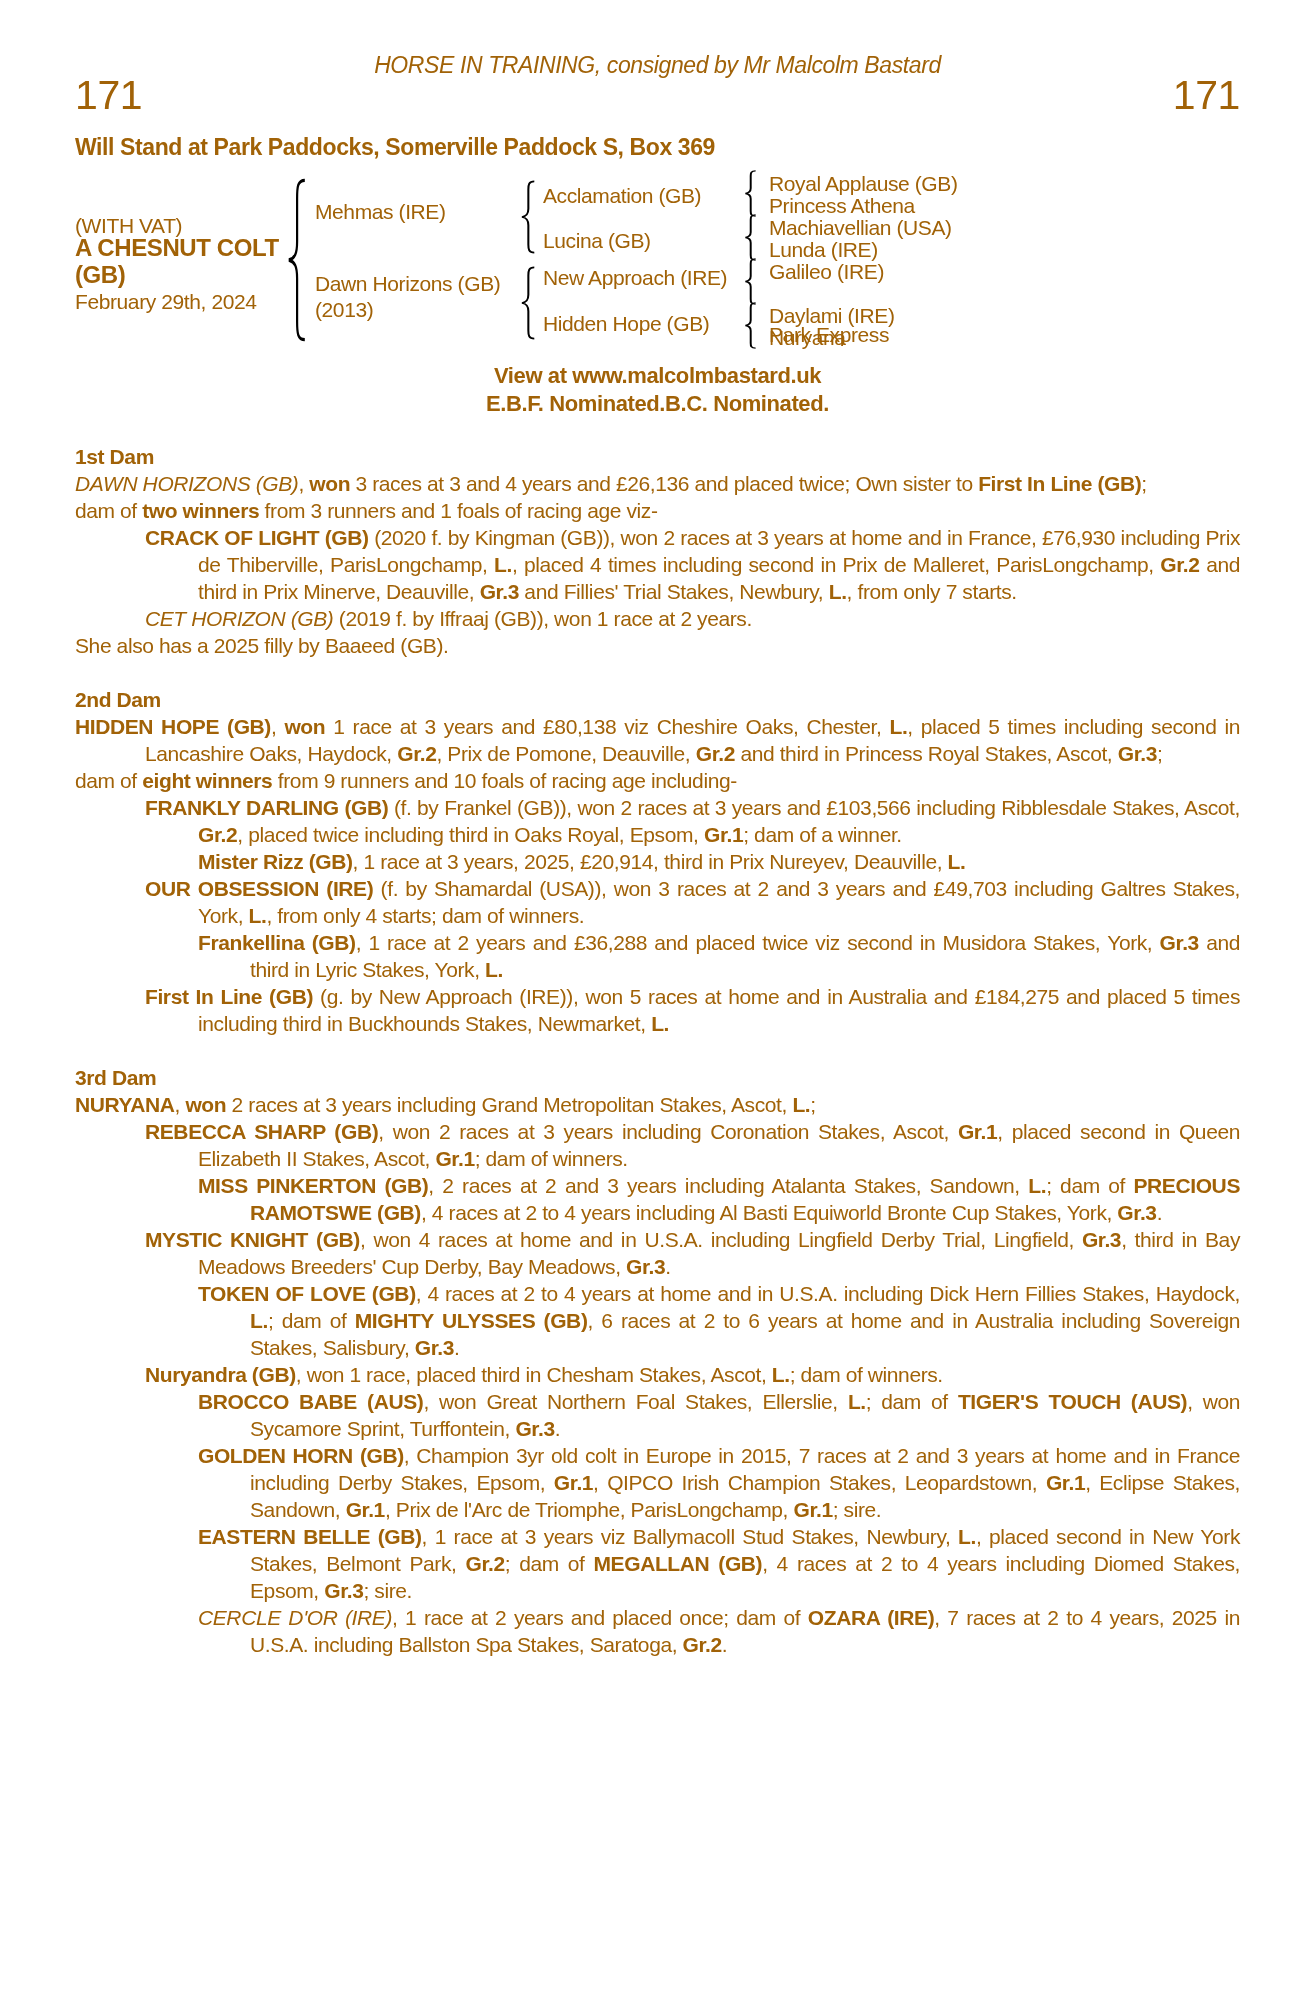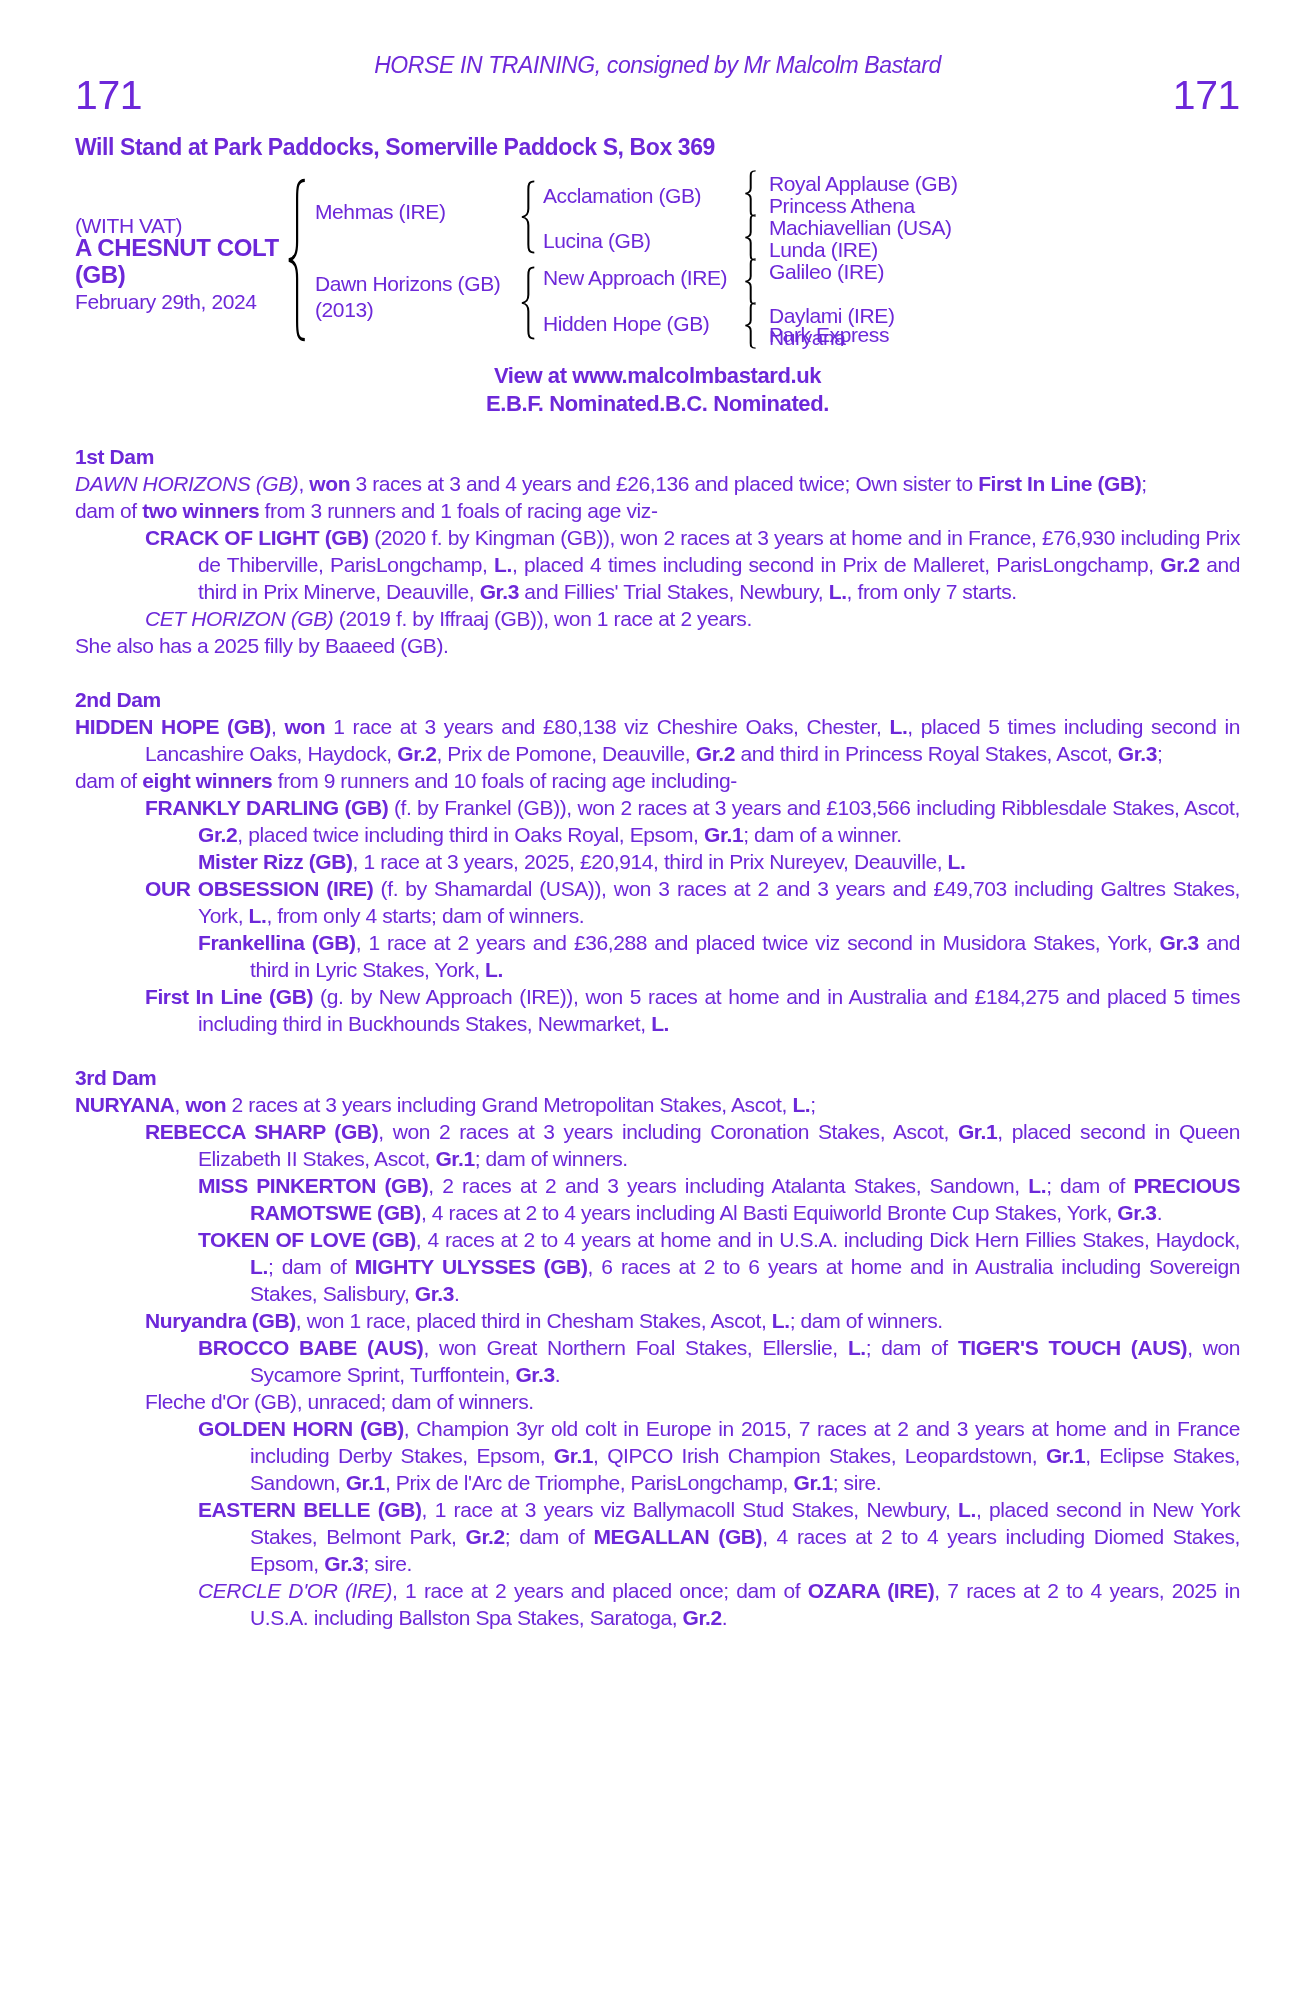--- a/index.html
+++ b/index.html
@@ -4,21 +4,21 @@
 <style>
   html,body{margin:0;padding:0;background:#e8e8e8;}
   .page{
     position:relative;
     width:1315px;height:2000px;
     margin:0 auto;
     background:#ffffff;
     box-sizing:border-box;
     padding:52px 75px 0 75px;
     font-family:"Liberation Sans",sans-serif;
-    color:#6d28d9;
+    color:#a16207;
     letter-spacing:-0.4px;
   }
   .consignor{
     text-align:center;
     font-style:italic;
     font-size:23px;
     line-height:26px;
   }
   .lot-row{
     display:flex;
@@ -183,22 +183,22 @@
       <div class="para ind0"><span>dam of </span><span class="b">eight winners</span><span> from 9 runners and 10 foals of racing age including-</span></div>
       <div class="para ind1"><span class="b">FRANKLY DARLING (GB)</span><span> (f. by Frankel (GB)), won 2 races at 3 years and £103,566 including Ribblesdale Stakes, Ascot, </span><span class="b">Gr.2</span><span>, placed twice including third in Oaks Royal, Epsom, </span><span class="b">Gr.1</span><span>; dam of a winner.</span></div>
       <div class="para ind2"><span class="b">Mister Rizz (GB)</span><span>, 1 race at 3 years, 2025, £20,914, third in Prix Nureyev, Deauville, </span><span class="b">L.</span></div>
       <div class="para ind1"><span class="b">OUR OBSESSION (IRE)</span><span> (f. by Shamardal (USA)), won 3 races at 2 and 3 years and £49,703 including Galtres Stakes, York, </span><span class="b">L.</span><span>, from only 4 starts; dam of winners.</span></div>
       <div class="para ind2"><span class="b">Frankellina (GB)</span><span>, 1 race at 2 years and £36,288 and placed twice viz second in Musidora Stakes, York, </span><span class="b">Gr.3</span><span> and third in Lyric Stakes, York, </span><span class="b">L.</span></div>
       <div class="para ind1"><span class="b">First In Line (GB)</span><span> (g. by New Approach (IRE)), won 5 races at home and in Australia and £184,275 and placed 5 times including third in Buckhounds Stakes, Newmarket, </span><span class="b">L.</span></div>
       <div class="dam-heading">3rd Dam</div>
       <div class="para ind0"><span class="b">NURYANA</span><span>, </span><span class="b">won</span><span> 2 races at 3 years including Grand Metropolitan Stakes, Ascot, </span><span class="b">L.</span><span>;</span></div>
       <div class="para ind1"><span class="b">REBECCA SHARP (GB)</span><span>, won 2 races at 3 years including Coronation Stakes, Ascot, </span><span class="b">Gr.1</span><span>, placed second in Queen Elizabeth II Stakes, Ascot, </span><span class="b">Gr.1</span><span>; dam of winners.</span></div>
       <div class="para ind2"><span class="b">MISS PINKERTON (GB)</span><span>, 2 races at 2 and 3 years including Atalanta Stakes, Sandown, </span><span class="b">L.</span><span>; dam of </span><span class="b">PRECIOUS RAMOTSWE (GB)</span><span>, 4 races at 2 to 4 years including Al Basti Equiworld Bronte Cup Stakes, York, </span><span class="b">Gr.3</span><span>.</span></div>
+      <div class="para ind1"><span class="b">MYSTIC KNIGHT (GB)</span><span>, won 4 races at home and in U.S.A. including Lingfield Derby Trial, Lingfield, </span><span class="b">Gr.3</span><span>, third in Bay Meadows Breeders' Cup Derby, Bay Meadows, </span><span class="b">Gr.3</span><span>.</span></div>
       <div class="para ind2"><span class="b">TOKEN OF LOVE (GB)</span><span>, 4 races at 2 to 4 years at home and in U.S.A. including Dick Hern Fillies Stakes, Haydock, </span><span class="b">L.</span><span>; dam of </span><span class="b">MIGHTY ULYSSES (GB)</span><span>, 6 races at 2 to 6 years at home and in Australia including Sovereign Stakes, Salisbury, </span><span class="b">Gr.3</span><span>.</span></div>
       <div class="para ind1"><span class="b">Nuryandra (GB)</span><span>, won 1 race, placed third in Chesham Stakes, Ascot, </span><span class="b">L.</span><span>; dam of winners.</span></div>
       <div class="para ind2"><span class="b">BROCCO BABE (AUS)</span><span>, won Great Northern Foal Stakes, Ellerslie, </span><span class="b">L.</span><span>; dam of </span><span class="b">TIGER'S TOUCH (AUS)</span><span>, won Sycamore Sprint, Turffontein, </span><span class="b">Gr.3</span><span>.</span></div>
-      <div class="para ind1"><span>Fleche d'Or (GB), unraced; dam of winners.</span></div>
       <div class="para ind2"><span class="b">GOLDEN HORN (GB)</span><span>, Champion 3yr old colt in Europe in 2015, 7 races at 2 and 3 years at home and in France including Derby Stakes, Epsom, </span><span class="b">Gr.1</span><span>, QIPCO Irish Champion Stakes, Leopardstown, </span><span class="b">Gr.1</span><span>, Eclipse Stakes, Sandown, </span><span class="b">Gr.1</span><span>, Prix de l'Arc de Triomphe, ParisLongchamp, </span><span class="b">Gr.1</span><span>; sire.</span></div>
       <div class="para ind2"><span class="b">EASTERN BELLE (GB)</span><span>, 1 race at 3 years viz Ballymacoll Stud Stakes, Newbury, </span><span class="b">L.</span><span>, placed second in New York Stakes, Belmont Park, </span><span class="b">Gr.2</span><span>; dam of </span><span class="b">MEGALLAN (GB)</span><span>, 4 races at 2 to 4 years including Diomed Stakes, Epsom, </span><span class="b">Gr.3</span><span>; sire.</span></div>
       <div class="para ind2"><span class="i">CERCLE D'OR (IRE)</span><span>, 1 race at 2 years and placed once; dam of </span><span class="b">OZARA (IRE)</span><span>, 7 races at 2 to 4 years, 2025 in U.S.A. including Ballston Spa Stakes, Saratoga, </span><span class="b">Gr.2</span><span>.</span></div>
     </div>
 
 </div>
 
 </body></html>

